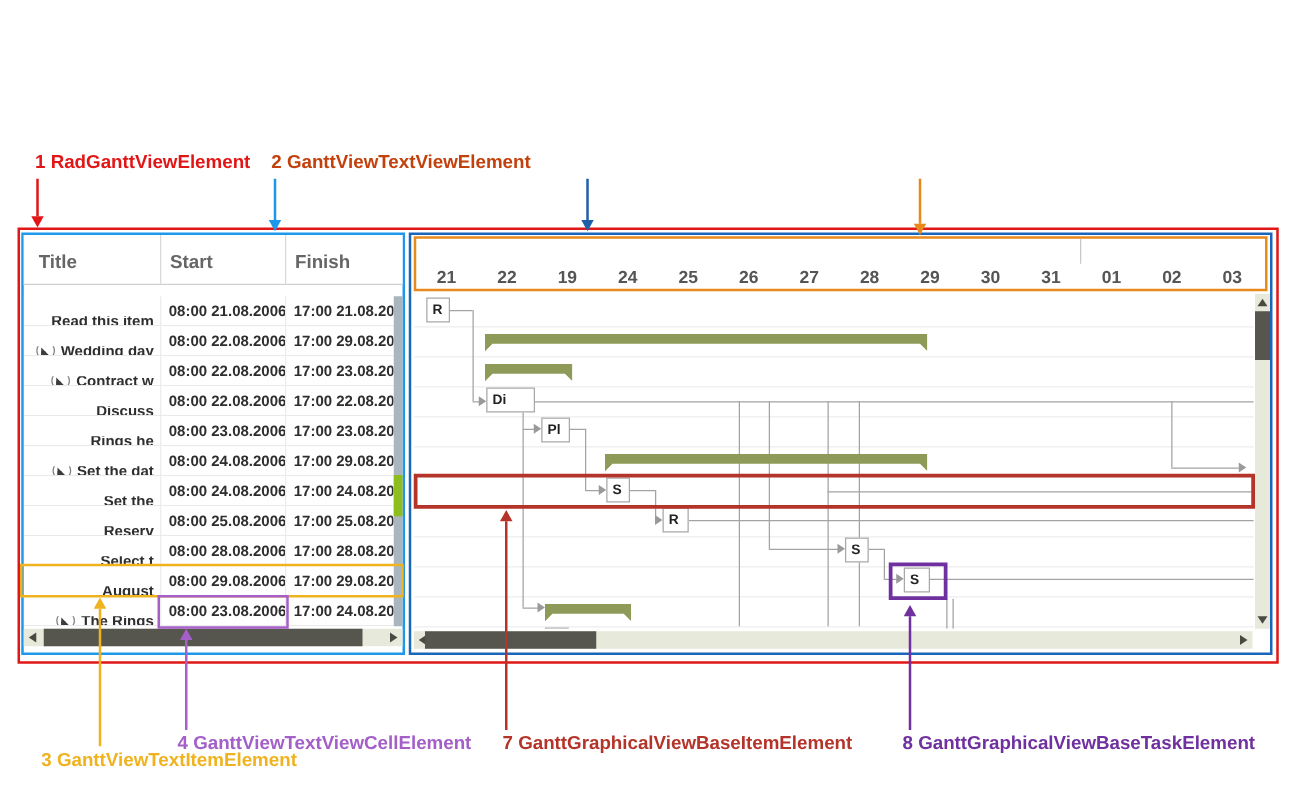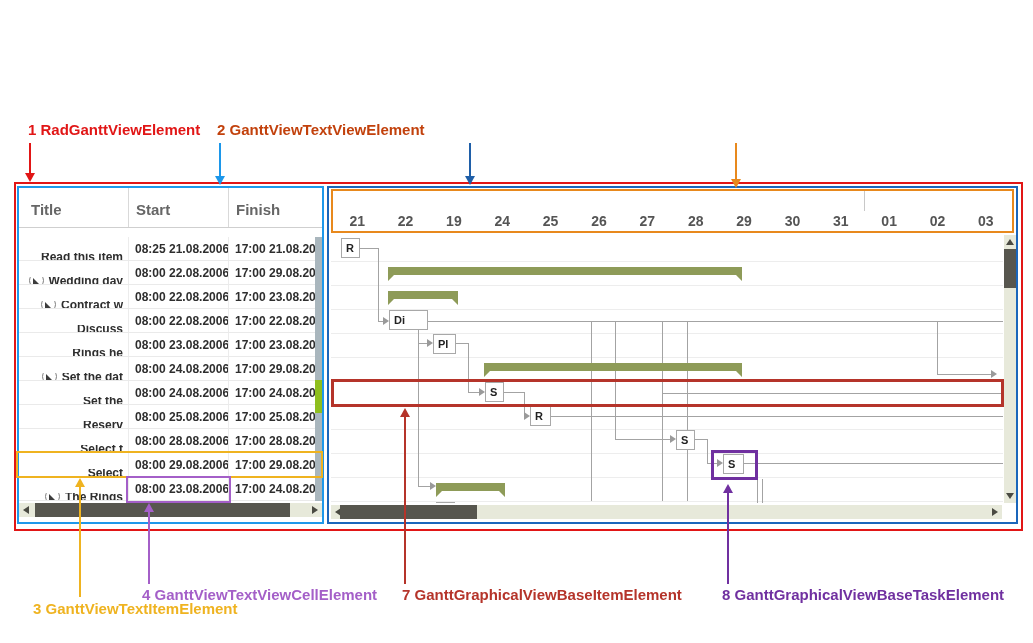--- a/index.html
+++ b/index.html
@@ -82,21 +82,21 @@
   <div id="t-header" class="abs">
     <div class="t-hcell c0">Title</div>
     <div class="t-hcell c1">Start</div>
     <div class="t-hcell c2">Finish</div>
   </div>
   <div id="t-rows" class="abs">
       <div class="t-row">
         <div class="t-cell title">
           <span>Read this item</span>
         </div>
-        <div class="t-cell date">08:25 21.08.2006</div>
+        <div class="t-cell date">08:00 21.08.2006</div>
         <div class="t-cell date fin">17:00 21.08.2006</div>
       </div>
       <div class="t-row">
         <div class="t-cell title">
           <div class="expander"></div>
           <span>Wedding day</span>
         </div>
         <div class="t-cell date">08:00 22.08.2006</div>
         <div class="t-cell date fin">17:00 29.08.2006</div>
       </div>
@@ -146,21 +146,21 @@
       </div>
       <div class="t-row">
         <div class="t-cell title">
           <span>Select t</span>
         </div>
         <div class="t-cell date">08:00 28.08.2006</div>
         <div class="t-cell date fin">17:00 28.08.2006</div>
       </div>
       <div class="t-row">
         <div class="t-cell title">
-          <span>Select</span>
+          <span>August</span>
         </div>
         <div class="t-cell date">08:00 29.08.2006</div>
         <div class="t-cell date fin">17:00 29.08.2006</div>
       </div>
       <div class="t-row">
         <div class="t-cell title">
           <div class="expander"></div>
           <span>The Rings</span>
         </div>
         <div class="t-cell date">08:00 23.08.2006</div>

